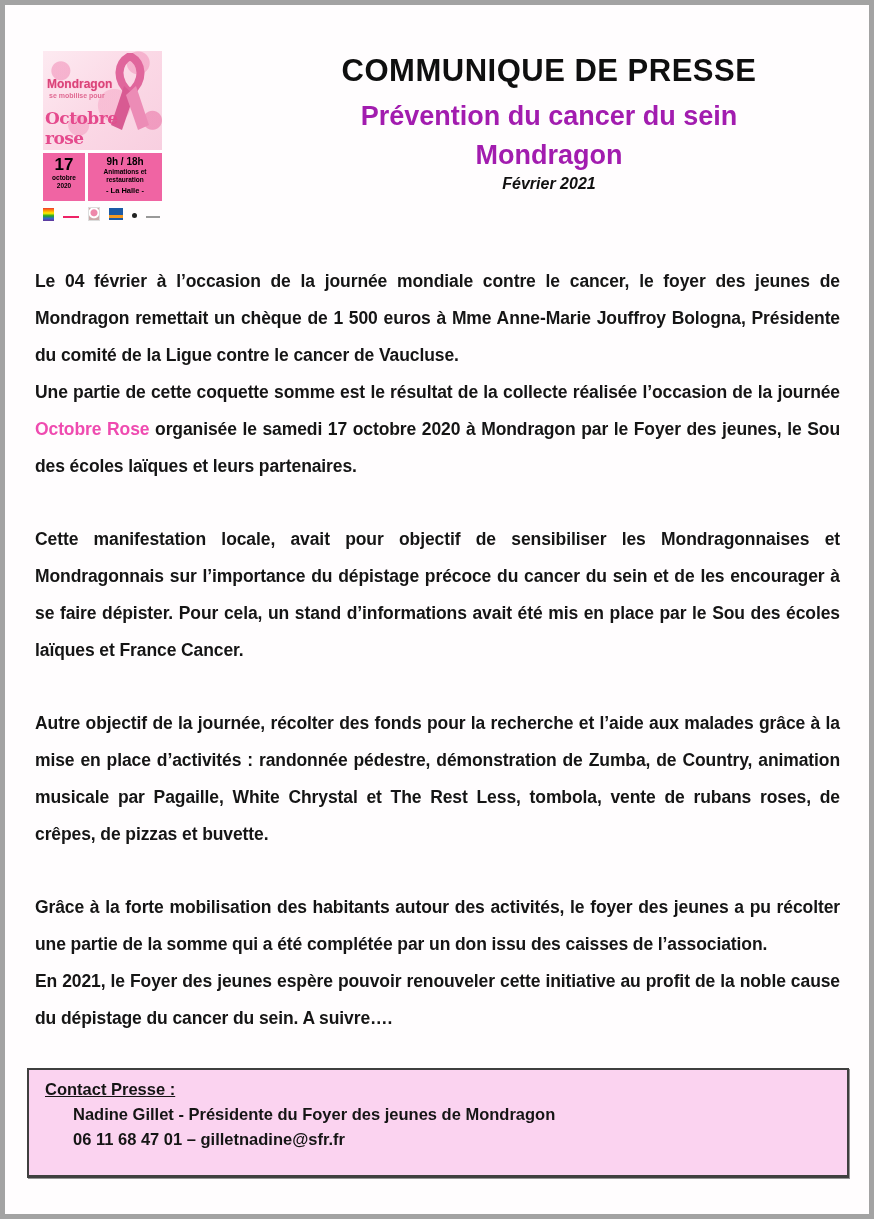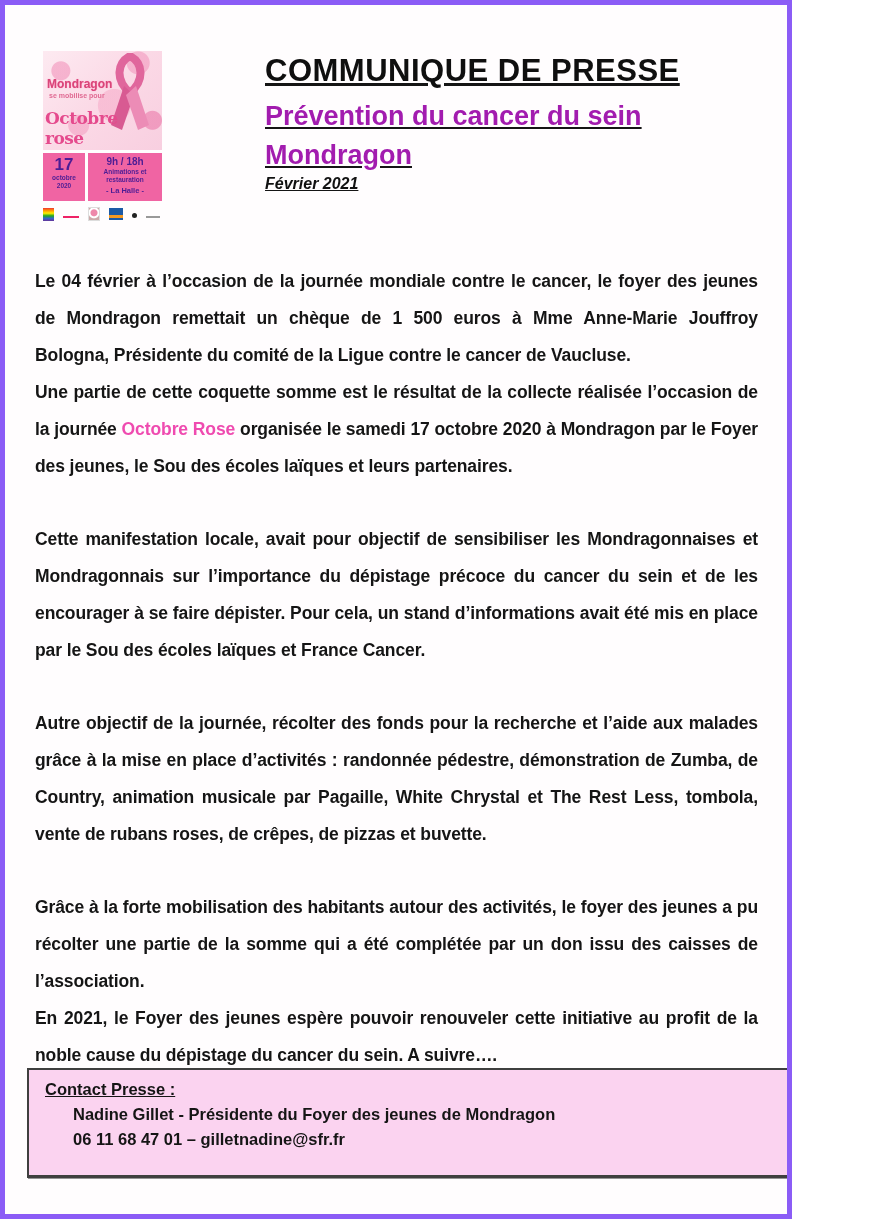--- a/index.html
+++ b/index.html
@@ -1,18 +1,18 @@
 <!DOCTYPE html>
 <html><head>
 <meta charset="utf-8">
 <style>
   html,body { margin:0; padding:0; background:#fff; }
   .page {
-    position:relative; width:792px; height:1219px; box-sizing:border-box;
-    background:#fffdfe; border:5px solid #8b5cf6; overflow:hidden;
+    position:relative; width:874px; height:1219px; box-sizing:border-box;
+    background:#fffdfe; border:5px solid #a3a3a3; overflow:hidden;
     font-family:"Liberation Sans", sans-serif; color:#151515;
   }
 
   
   .poster { position:absolute; left:38px; top:46px; width:119px; height:172px; }
   .poster-art {
     position:relative; width:119px; height:99px;
     background:
       radial-gradient(circle at 15% 20%, rgba(238,120,170,.45) 0 9px, transparent 10px),
       radial-gradient(circle at 80% 12%, rgba(238,120,170,.40) 0 11px, transparent 12px),
@@ -23,38 +23,38 @@
     overflow:hidden;
   }
   .poster-city { position:absolute; left:4px; top:26px; font-size:12px; font-weight:bold; color:#d94679; text-shadow:0 0 1px #f8b; }
   .poster-tagline { position:absolute; left:6px; top:41px; font-size:7px; font-weight:bold; color:#e06a93; }
   .poster-ribbon { position:absolute; right:4px; top:2px; }
   .poster-title {
     position:absolute; left:2px; bottom:2px; width:115px; text-align:left;
     font-family:"DejaVu Serif", serif; font-weight:bold; font-size:17px; color:#e54a8d; letter-spacing:-0.5px;
   }
   .poster-boxes { position:absolute; left:0; top:102px; width:119px; display:flex; gap:3px; }
-  .pbox { background:#f064a3; color:#4c1d95; text-align:center; height:48px; box-sizing:border-box; padding-top:3px; }
+  .pbox { background:#f064a3; color:#000000; text-align:center; height:48px; box-sizing:border-box; padding-top:3px; }
   .pbox-date { width:42px; }
   .pbox-info { width:74px; }
   .pbox-day { font-size:17px; font-weight:bold; line-height:18px; }
   .pbox-small { font-size:6.5px; font-weight:bold; line-height:8px; }
   .pbox-hours { font-size:10px; font-weight:bold; line-height:12px; }
   .pbox-venue { font-size:7.5px; font-weight:bold; line-height:10px; margin-top:2px; }
   .poster-logos { position:absolute; left:0; top:156px; width:119px; display:flex; align-items:center; gap:9px; }
   .plogo { display:inline-block; }
   .plogo-rainbow { width:11px; height:13px; background:linear-gradient(#e33,#f90,#fe0,#2a2,#36c,#639); }
   .plogo-dash { width:16px; height:2px; background:#e26; margin-top:6px; }
   .plogo-circle { width:10px; height:12px; background:radial-gradient(circle at 50% 40%, #e8a 0 3px, #fff 4px 5px, #caa 6px); border:1px solid #ddd; }
   .plogo-blue { width:14px; height:12px; background:linear-gradient(#1c5aa5 0 60%, #f59a23 60% 80%, #1c5aa5 80%); }
   .plogo-dot { width:5px; height:5px; border-radius:50%; background:#222; margin-top:3px; }
   .plogo-gray { width:14px; height:2px; background:#999; margin-top:5px; }
 
   
-  .header-block { position:absolute; left:260px; right:36px; top:48px; text-align:left;text-decoration:underline; }
+  .header-block { position:absolute; left:260px; right:36px; top:48px; text-align:center; }
   .press-title { font-size:31px; font-weight:800; letter-spacing:0.5px; color:#0f0f0f; margin:0; line-height:36px; }
   .press-subtitle { font-size:27px; font-weight:bold; color:#a21caf; margin:8px 0 0 0; line-height:39px; }
   .press-date { font-size:16px; font-weight:bold; font-style:italic; color:#111; margin-top:0; }
 
   
   .body-text { position:absolute; left:30px; right:29px; top:258px; text-align:justify; font-size:17.5px; line-height:37px; font-weight:bold; letter-spacing:-0.1px; }
   .body-text p { margin:0; }
   .para-gap { margin-top:36px !important; }
   .pink-inline { color:#ef4bb0; }
 

